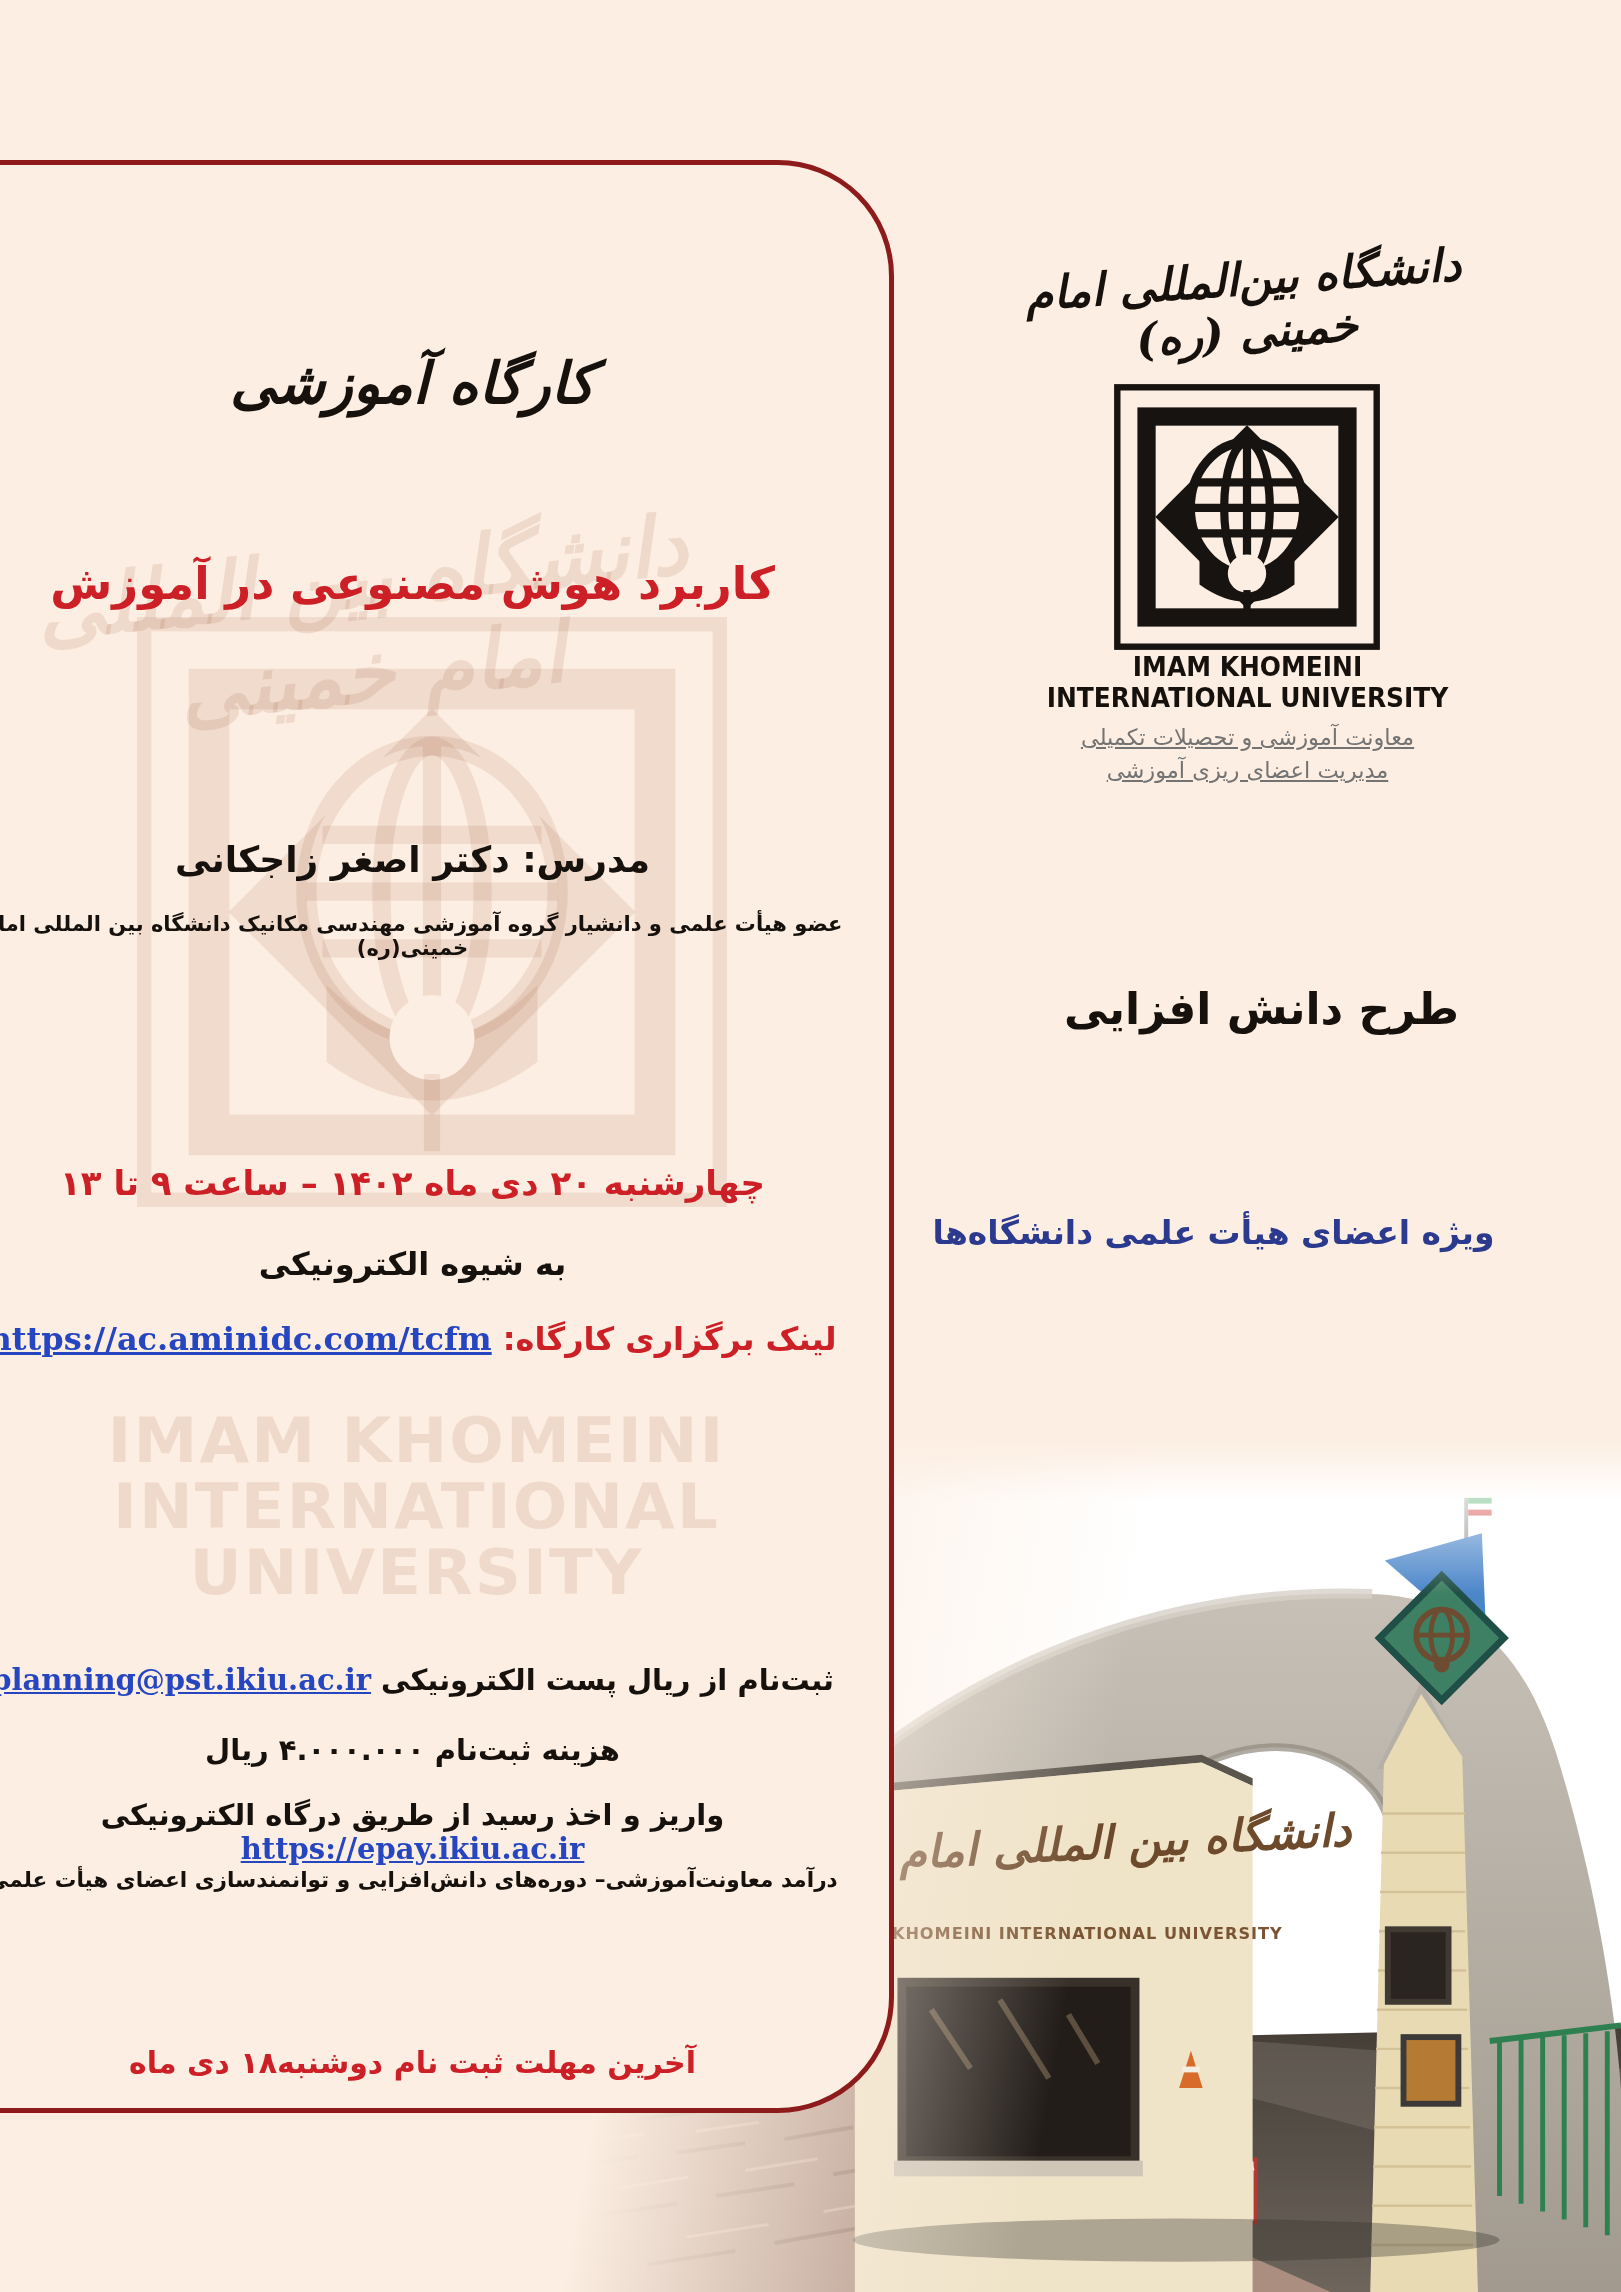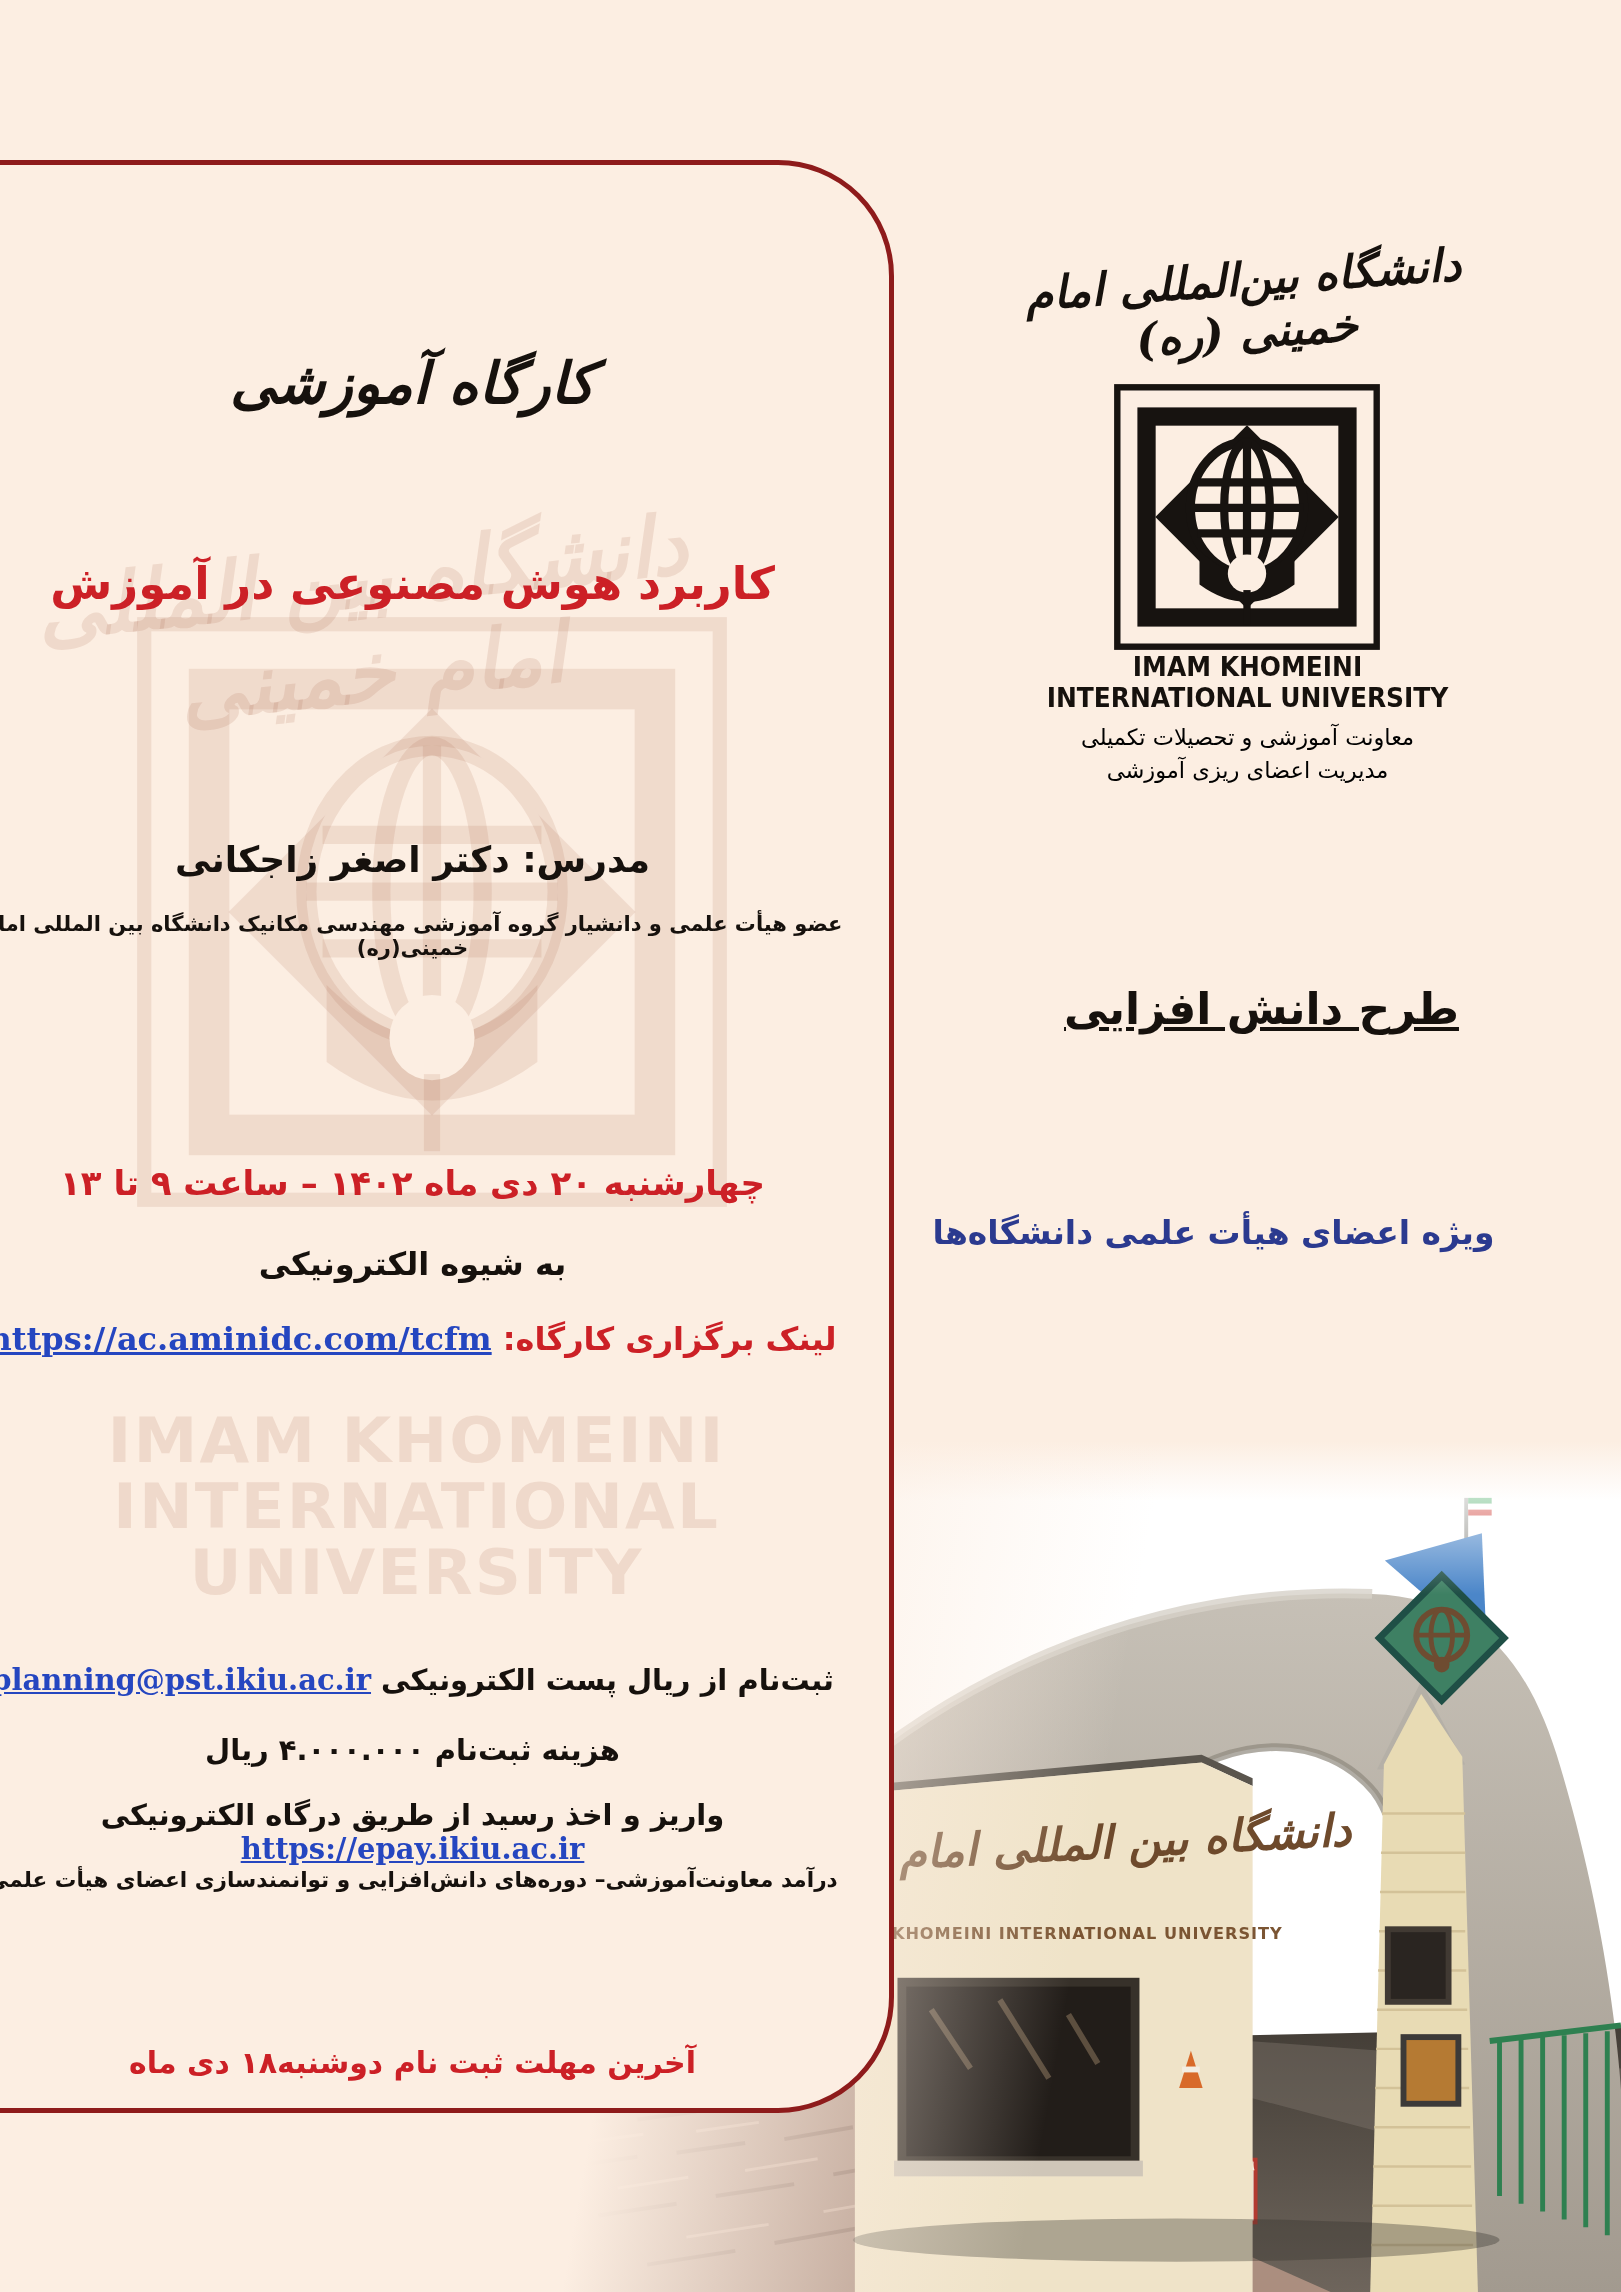--- a/index.html
+++ b/index.html
@@ -47,23 +47,23 @@
     font-weight:bold;direction:ltr;unicode-bidi:embed;}
   
   .rcol{z-index:3;}
   .uni-callig{left:1000px;top:253px;width:490px;text-align:center;direction:rtl;
     font-size:45px;font-weight:bold;font-style:italic;color:#16110d;
     font-family:"DejaVu Serif", serif;transform:rotate(-4deg);}
   .uni-logo{left:1110px;top:380px;width:274px;height:274px;}
   .uni-en{left:1000px;top:651px;width:495px;text-align:center;font-weight:bold;
     font-size:26.5px;line-height:1.18;color:#16110d;letter-spacing:0;transform:scaleX(.94);}
   .uni-dept{left:1000px;top:721px;width:495px;text-align:center;direction:rtl;
-    font-size:22.5px;color:#000000;line-height:1.45;}
+    font-size:22.5px;color:#737373;line-height:1.45;text-decoration:underline;}
   .prog{left:902px;top:978px;width:719px;text-align:center;direction:rtl;
-    font-size:44px;font-weight:bold;color:#16110d;line-height:1.42;text-decoration:underline;}
+    font-size:44px;font-weight:bold;color:#16110d;line-height:1.42;}
   .aud{left:854px;top:1204px;width:719px;text-align:center;direction:rtl;
     font-size:33px;font-weight:bold;line-height:1.75;}
   .logo-ink{color:#171310;}
 </style>
 </head>
 <body>
 
 <svg width="0" height="0" style="position:absolute">
   <defs>
     <symbol id="iku-logo" viewBox="0 0 300 300">

